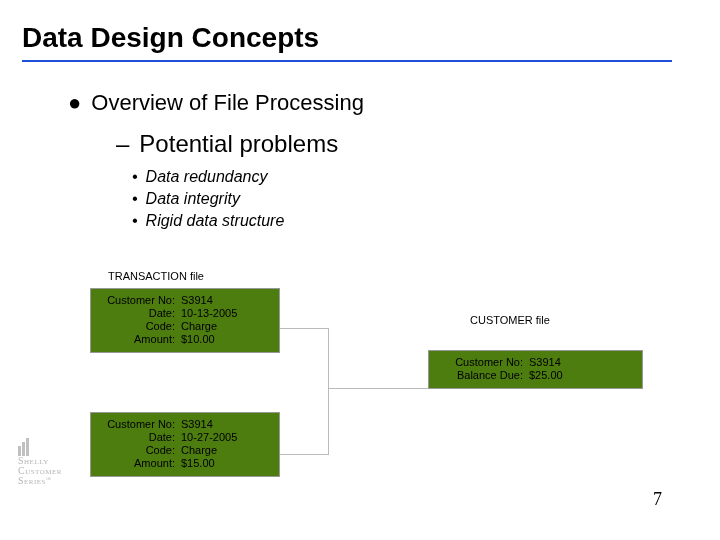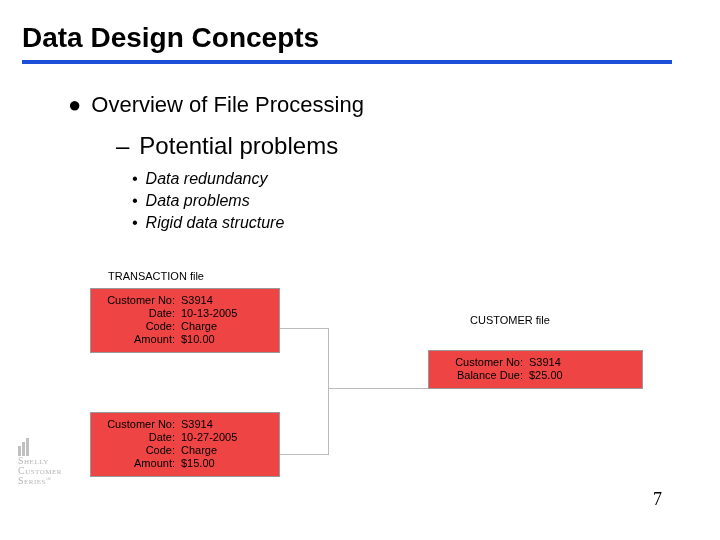--- a/index.html
+++ b/index.html
@@ -11,21 +11,21 @@
     position: relative;
     overflow: hidden;
   }
   .slide {
     width: 720px;
     height: 540px;
     position: relative;
     padding: 22px 28px 20px 28px;
   }
   .title-bar {
-    border-bottom: 4px solid #1d4ed8;
+    border-bottom: 2px solid #1d4ed8;
     padding-bottom: 6px;
     margin-bottom: 28px;
     margin-left: -6px;
     margin-right: 20px;
   }
   .title {
     font-size: 28px;
     font-weight: bold;
     color: #000;
     font-family: Arial, sans-serif;
@@ -63,21 +63,21 @@
     position: absolute;
     font-size: 11px;
     font-family: Arial, sans-serif;
   }
   .file-label b { font-weight: normal; }
   .fl-trans { left: 18px; top: 0; }
   .fl-cust  { left: 380px; top: 0; margin-top: 44px; }
 
   .record {
     position: absolute;
-    background: #ef4444;
+    background: #4d7c0f;
     border: 1px solid #999;
     font-size: 11px;
     padding: 5px 8px 6px 8px;
   }
   .record .row { display: flex; margin-bottom: 1px; }
   .record .lbl { width: 82px; text-align: right; padding-right: 6px; }
   .record .val { }
   .rec-cust .lbl { width: 92px; }
 
   .rec-t1 { left: 0; top: 18px; width: 190px; }
@@ -133,21 +133,21 @@
     <div class="l1">
       <span class="bullet">●</span><span>Overview of File Processing</span>
     </div>
     <div class="l2">
       <span class="dash">–</span><span>Potential problems</span>
     </div>
     <div class="l3">
       <span class="dot">•</span><span>Data redundancy</span>
     </div>
     <div class="l3">
-      <span class="dot">•</span><span>Data problems</span>
+      <span class="dot">•</span><span>Data integrity</span>
     </div>
     <div class="l3">
       <span class="dot">•</span><span>Rigid data structure</span>
     </div>
   </div>
 
   <div class="figure">
     <div class="file-label fl-trans">
       <b>TRANSACTION</b><span> file</span>
     </div>

